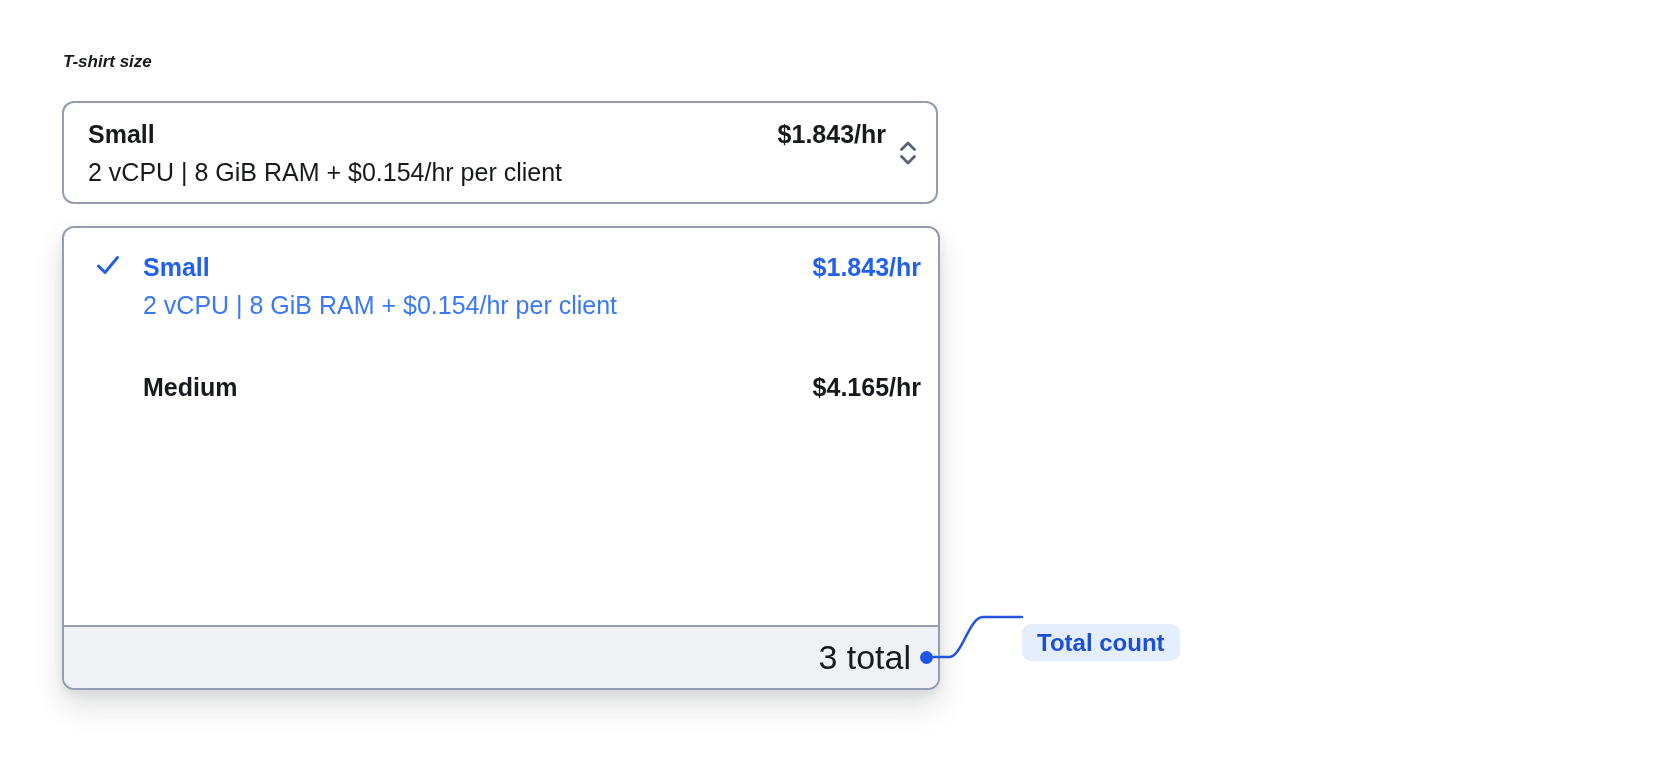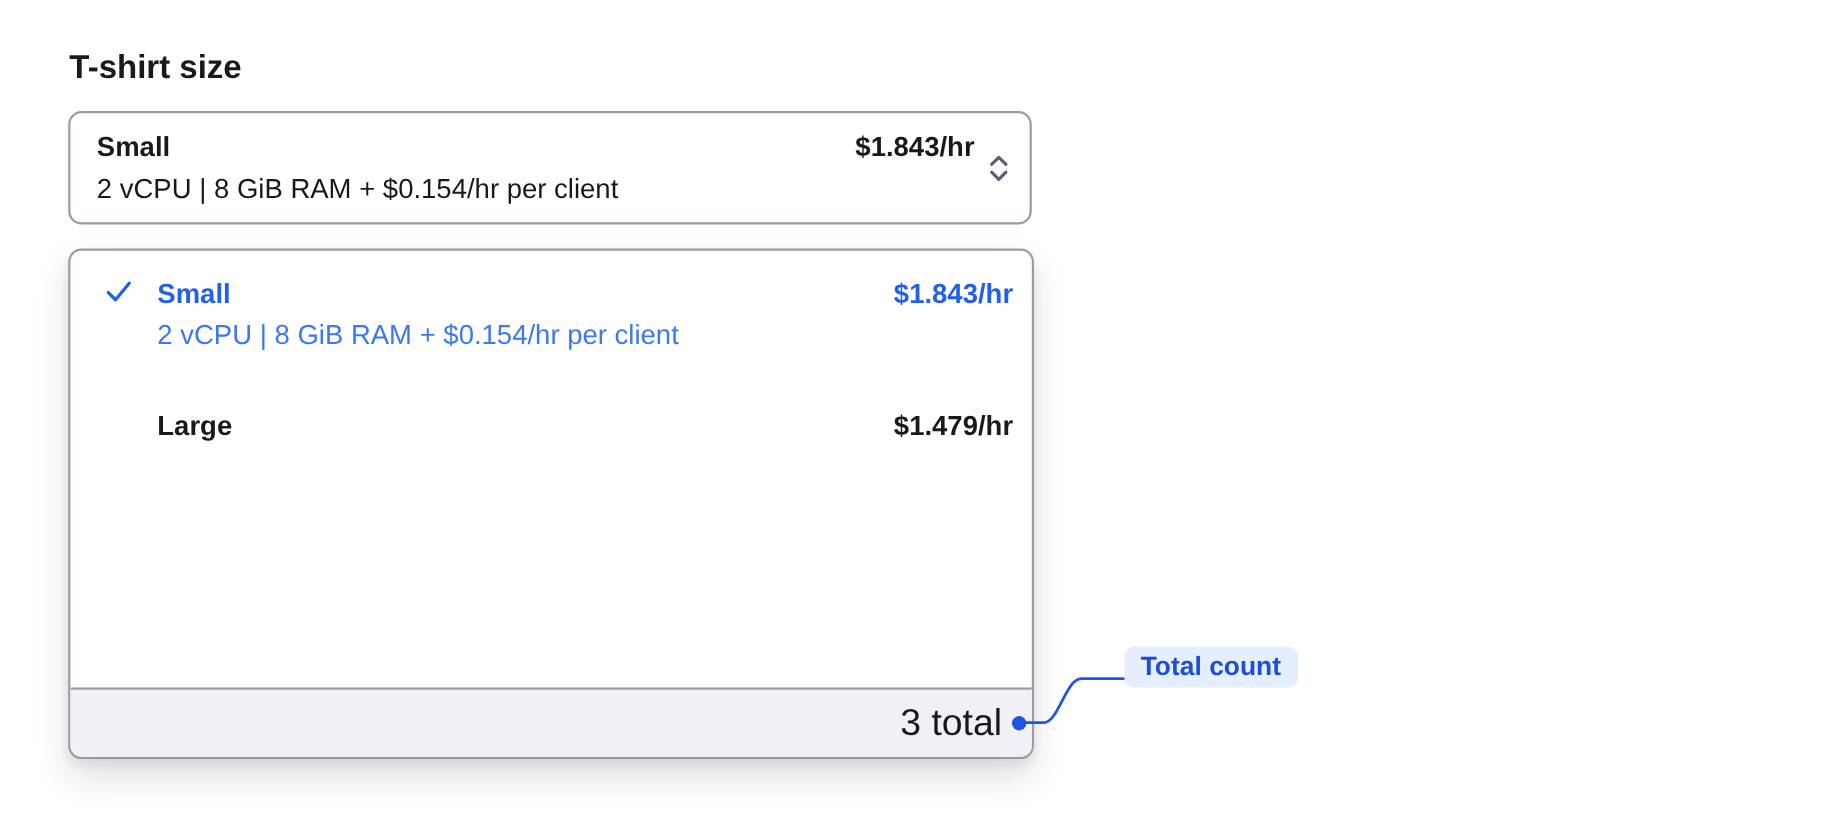--- a/index.html
+++ b/index.html
@@ -15,21 +15,21 @@
   }
   *{box-sizing:border-box;}
   html,body{margin:0;padding:0;}
   body{
     width:1672px;height:758px;position:relative;overflow:hidden;
     background:#ffffff;color:var(--text-dark);
     font-family:"Liberation Sans","DejaVu Sans",sans-serif;
   }
   .field-label{
     position:absolute;left:63px;top:46px;
-    font-size:30px;font-weight:700;line-height:32px;
+    font-size:17px;font-weight:700;line-height:32px;font-style:italic;
   }
   
   .select-box{
     position:absolute;left:62px;top:101px;width:876px;height:103px;
     border:2px solid var(--border-gray);border-radius:12px;background:#fff;
     display:flex;align-items:center;padding:0 16px 0 24px;cursor:pointer;
   }
   .select-text{flex:1;min-width:0;}
   .sel-row1{display:flex;justify-content:space-between;align-items:baseline;}
   .sel-name{font-size:25px;font-weight:700;line-height:38px;}
@@ -60,21 +60,21 @@
     display:flex;align-items:center;justify-content:flex-end;
     padding-right:5px;font-size:34px;margin-top:24px;
   }
   .dot{
     width:13px;height:13px;border-radius:50%;
     background:var(--annotation-blue);margin-left:9px;flex:0 0 13px;
   }
   
   .connector{position:absolute;left:925px;top:610px;pointer-events:none;}
   .annotation-pill{
-    position:absolute;left:1022px;top:588px;height:37px;
+    position:absolute;left:1022px;top:624px;height:37px;
     background:var(--annotation-bg);color:var(--annotation-text);
     border-radius:9px;padding:0 15px;font-size:24px;font-weight:600;
     line-height:37px;white-space:nowrap;
   }
 </style>
 </head>
 <body>
 
 <div class="field-label">T-shirt size</div>
 
@@ -107,22 +107,22 @@
           <span class="opt-price">$1.843/hr</span>
         </div>
         <div class="opt-desc">2 vCPU | 8 GiB RAM + $0.154/hr per client</div>
       </div>
     </div>
 
     <div class="option">
       <div class="check-col"></div>
       <div class="option-main">
         <div class="opt-row1">
-          <span class="opt-name">Large</span>
-          <span class="opt-price">$1.479/hr</span>
+          <span class="opt-name">Medium</span>
+          <span class="opt-price">$4.165/hr</span>
         </div>
       </div>
     </div>
 
 
   </div>
 
   <div class="dropdown-footer">
     <span>3 total</span>
     <span class="dot"></span>

